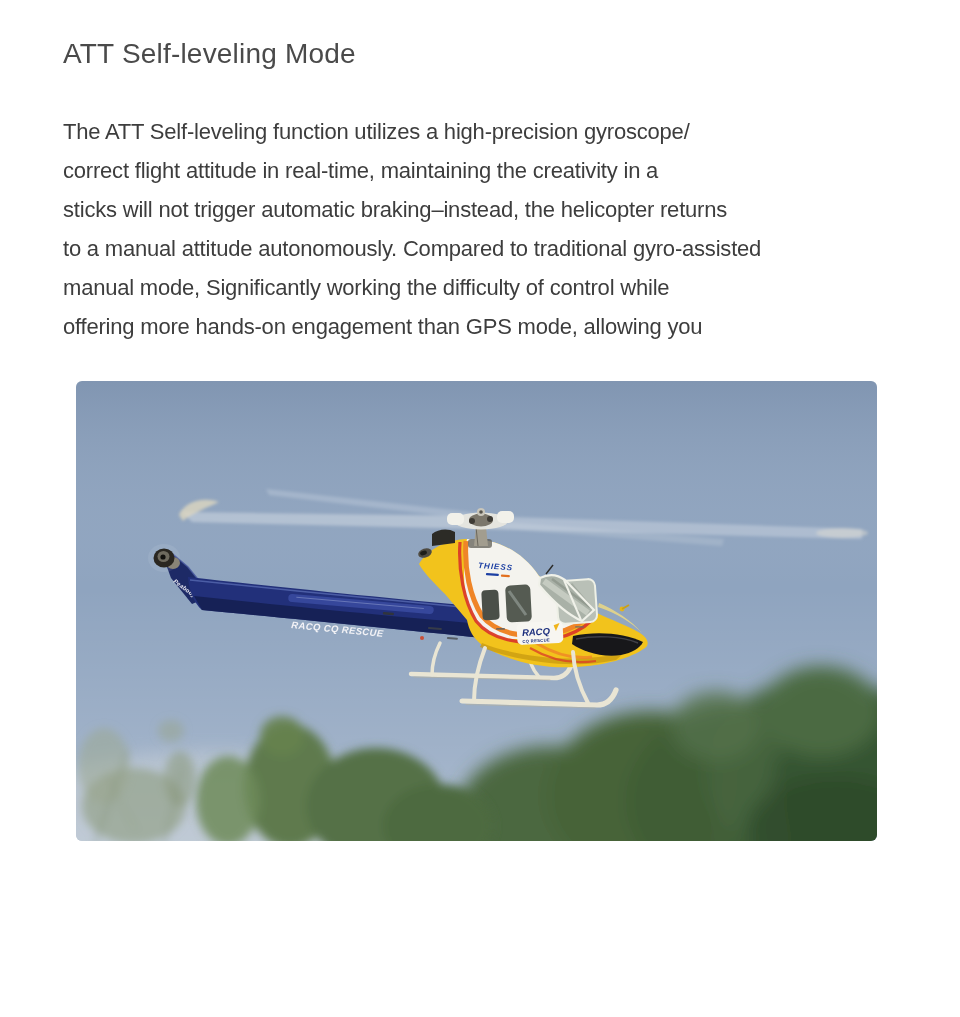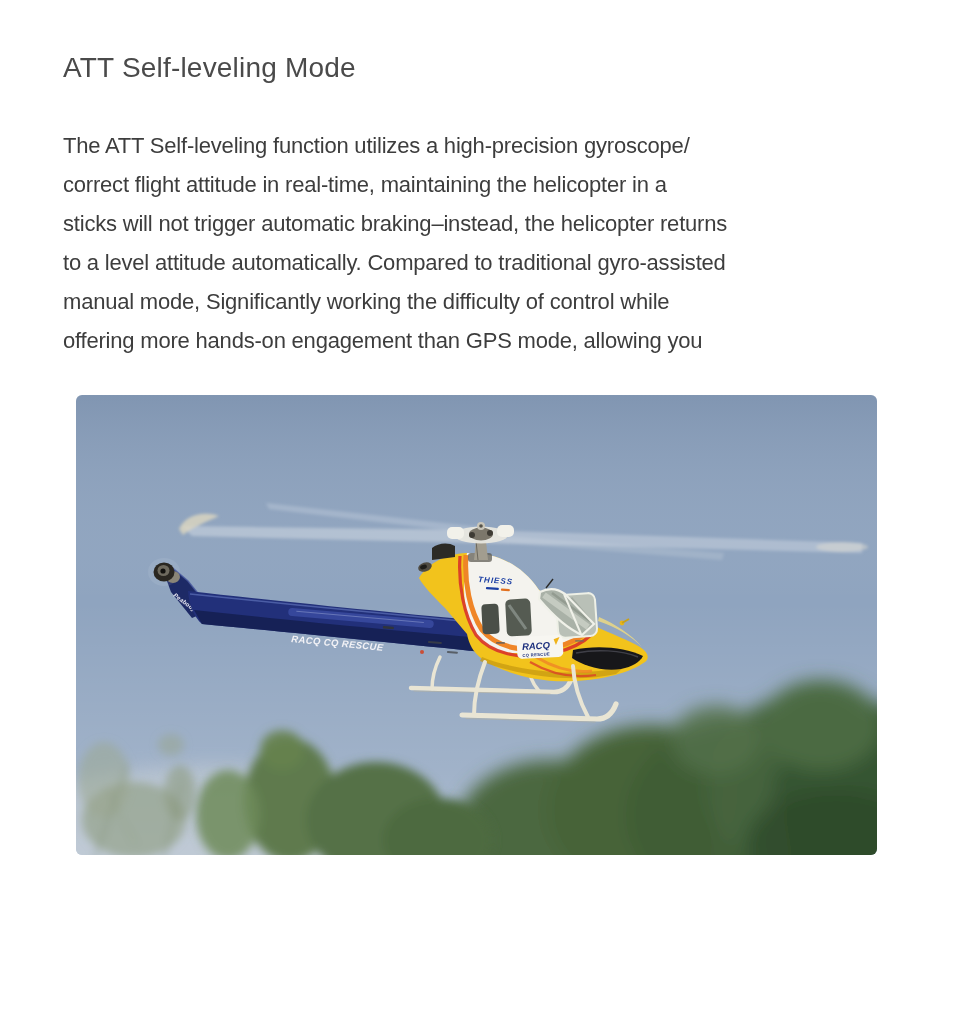--- a/index.html
+++ b/index.html
@@ -4,21 +4,21 @@
 <style>
   * { box-sizing: border-box; }
   html, body { margin: 0; padding: 0; }
   body {
     width: 960px; height: 1017px;
     background: #ffffff;
     font-family: "Liberation Sans", sans-serif;
     overflow: hidden;
   }
   h1.page-title {
-    margin: 50px 0 0 63px;
+    margin: 36px 0 0 63px;
     font-size: 28px;
     line-height: 36px;
     font-weight: 500;
     color: #4a4a4a;
     letter-spacing: 0.2px;
   }
   .para { margin: 40px 0 3px 63px; }
   .para .line {
     height: 39px;
     line-height: 39px;
@@ -38,23 +38,23 @@
 </style>
 </head>
 <body>
 
 <main>
 
   <h1 class="page-title">ATT Self-leveling Mode</h1>
 
   <div class="para">
     <div class="line">The ATT Self-leveling function utilizes a high-precision gyroscope/</div>
-    <div class="line">correct flight attitude in real-time, maintaining the helicopter in a</div>
+    <div class="line">correct flight attitude in real-time, maintaining the creativity in a</div>
     <div class="line">sticks will not trigger automatic braking–instead, the helicopter returns</div>
-    <div class="line">to a level attitude automatically. Compared to traditional gyro-assisted</div>
+    <div class="line">to a manual attitude autonomously. Compared to traditional gyro-assisted</div>
     <div class="line">manual mode, Significantly working the difficulty of control while</div>
     <div class="line">offering more hands-on engagement than GPS mode, allowing you</div>
   </div>
 
   <figure class="photo">
     <svg viewBox="0 0 801 460" width="801" height="460">
       <defs>
         <linearGradient id="skyOverlay" x1="0" y1="0" x2="0" y2="1">
           <stop offset="0" stop-color="#283c5f" stop-opacity="0.14"></stop>
           <stop offset="0.45" stop-color="#ffffff" stop-opacity="0"></stop>

